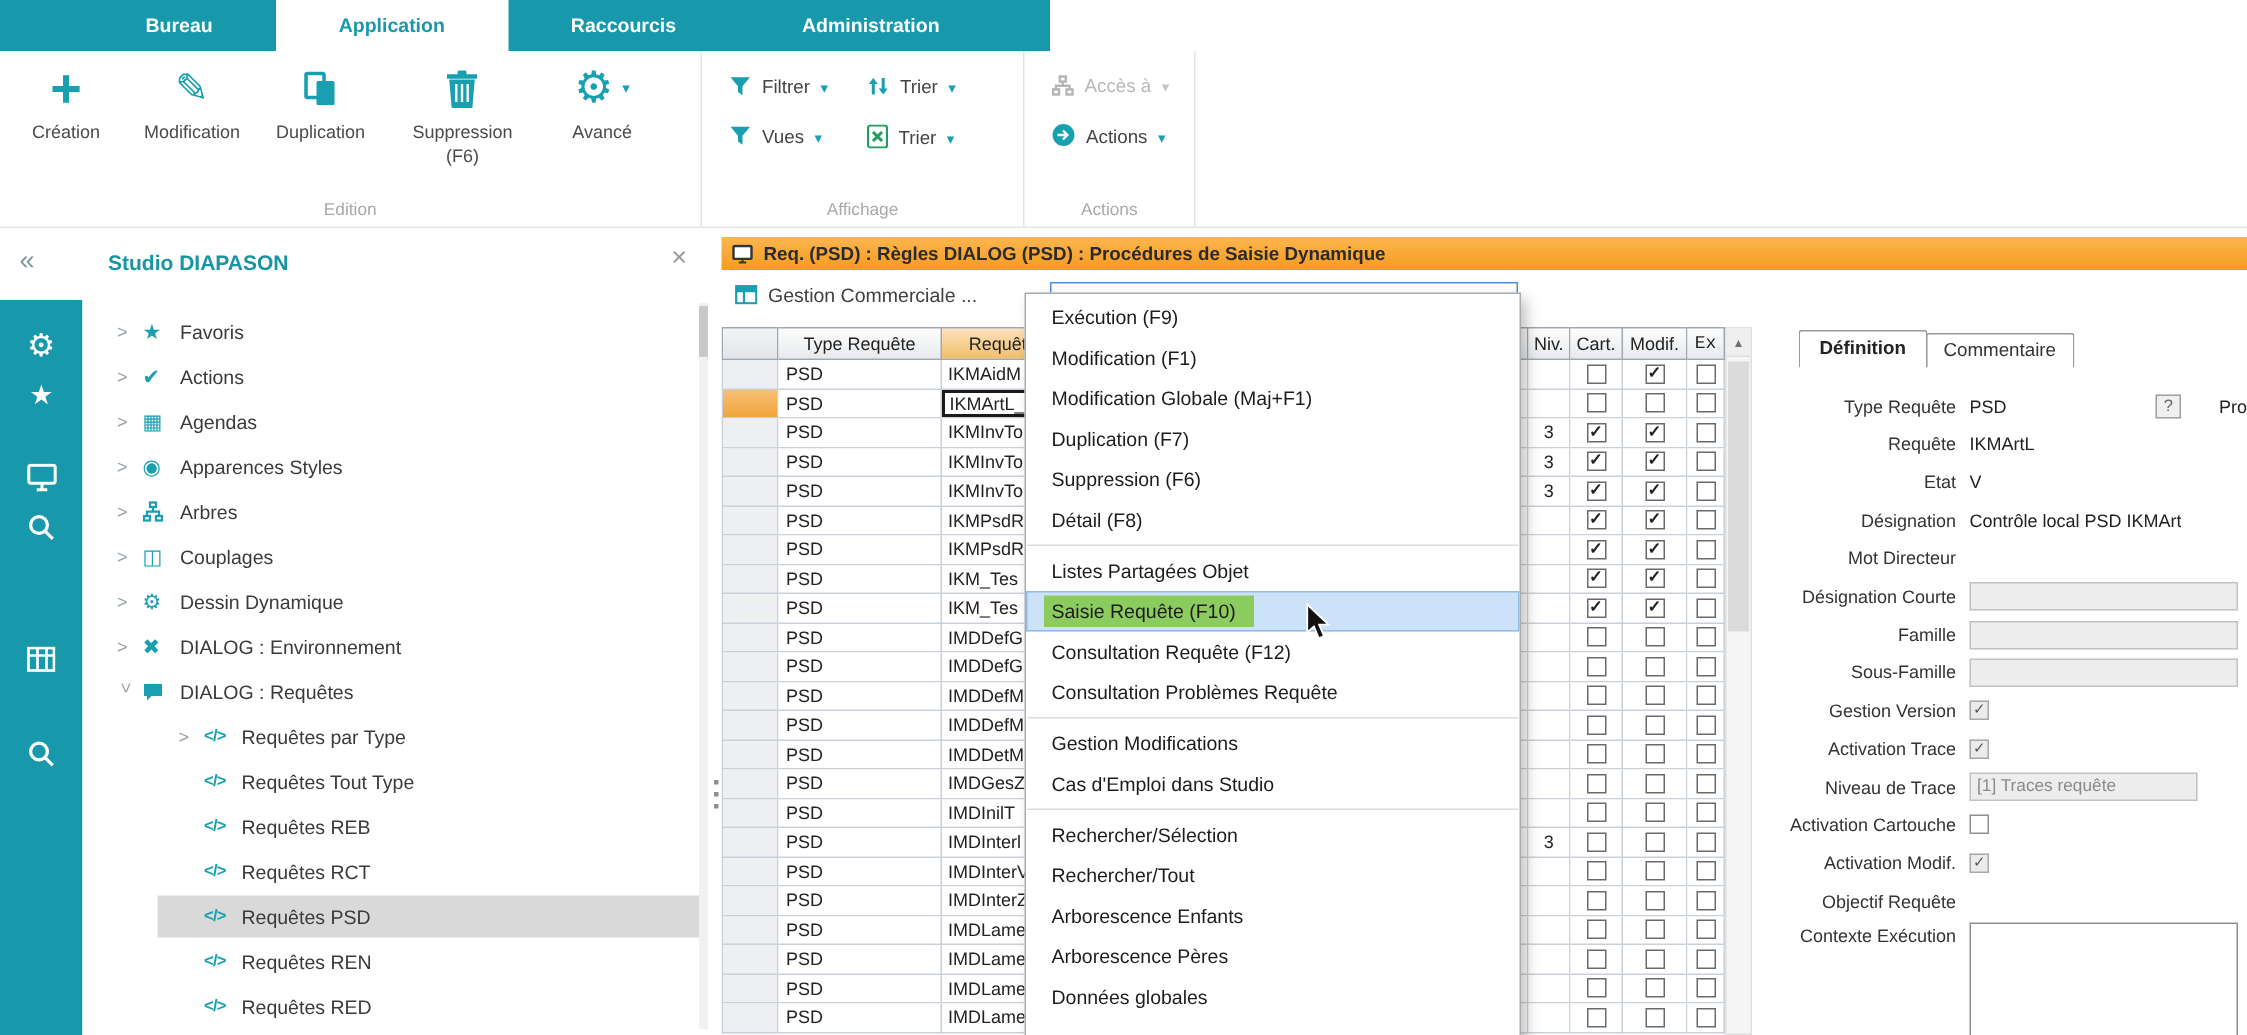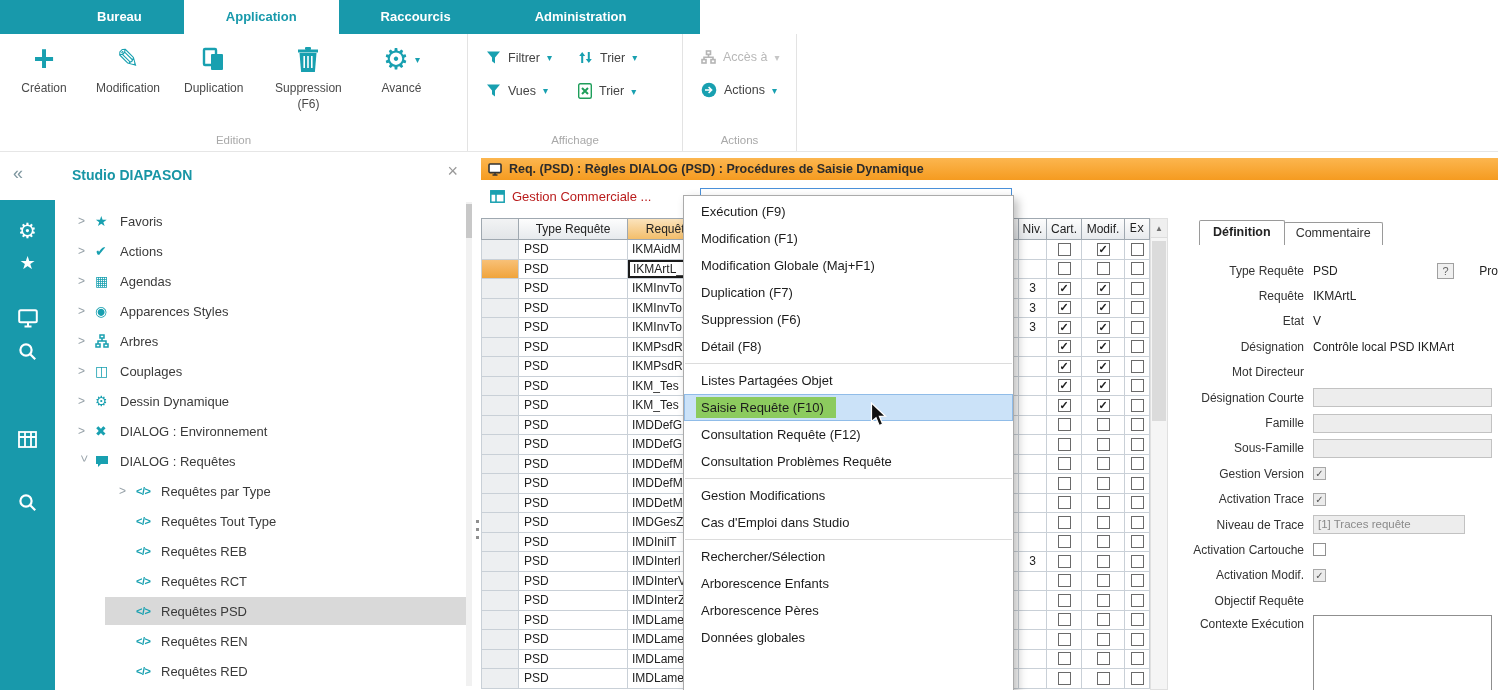--- a/index.html
+++ b/index.html
@@ -22,21 +22,21 @@
   .bigrow{display:flex;padding:8px 8px 0 16px;gap:24px;}
   .bigbtn{display:flex;flex-direction:column;align-items:center;gap:5px;min-width:56px;cursor:default;}
   .bicon{height:34px;display:flex;align-items:center;justify-content:center;}
   .plus{color:#18a0b0;font-size:36px;font-weight:bold;line-height:30px;}
   .pencil{color:#18a0b0;font-size:27px;}
   .gearbig{color:#18a0b0;font-size:29px;line-height:30px;}
   .blabel{font-size:12px;color:#4a4a4a;text-align:center;line-height:1.3;max-width:82px;}
   .avrow{gap:6px;}
   .smallcols{display:flex;padding:16px 0 0 18px;gap:26px;}
   .smallcol{display:flex;flex-direction:column;gap:18px;}
-  .smallbtn{display:flex;align-items:center;gap:7px;font-size:12.5px;color:#444;white-space:nowrap;cursor:default;}
+  .smallbtn{display:flex;align-items:flex-end;gap:7px;font-size:12.5px;color:#444;white-space:nowrap;cursor:default;}
   .sdrop{color:#18a0b0;font-size:10px;}
   .smallbtn.disabled{color:#b8b8b8;}
   .smallbtn.disabled .sdrop{color:#c6c6c6;}
   .sicon{display:flex;align-items:center;}
 
   
   .side-head{position:absolute;left:0;top:152px;width:478px;height:48px;background:#fff;}
   .collapse{position:absolute;left:13px;top:11px;font-size:18px;color:#7f97a0;cursor:default;}
   .side-title{position:absolute;left:72px;top:15px;color:#1895A5;font-weight:bold;font-size:14px;}
   .side-close{position:absolute;right:20px;top:9px;font-size:18px;color:#999;cursor:default;}
@@ -57,21 +57,21 @@
   .tree-sb{position:absolute;left:466px;top:202px;width:6px;height:484px;background:#f1f1f1;}
   .tree-sb .thumb{position:absolute;left:0;top:2px;width:6px;height:34px;background:#c8c8c8;}
   .splitter{position:absolute;left:474px;top:152px;width:7px;height:538px;background:#fff;}
   .splitter .dot{position:absolute;left:2px;width:3px;height:3px;background:#8f8f8f;}
   .splitter .dot:nth-child(1){top:368px}.splitter .dot:nth-child(2){top:376px}.splitter .dot:nth-child(3){top:384px}
 
   
   .orange-bar{position:absolute;left:481px;top:158px;width:1017px;height:22px;background:linear-gradient(#FCB64F,#F59B20);display:flex;align-items:center;gap:7px;padding:0 7px;font-size:12.5px;font-weight:bold;color:#2b2b2b;white-space:nowrap;overflow:hidden;}
   .tabstrip{position:absolute;left:481px;top:180px;width:1017px;height:38px;background:#fff;}
   .doctab2{position:absolute;left:219px;top:8px;width:312px;height:30px;border:1px solid #4a90d9;background:#fff;}
-  .doctab1{position:absolute;left:9px;top:9px;display:flex;gap:7px;align-items:center;font-size:13px;color:#b91c1c;white-space:nowrap;cursor:default;}
+  .doctab1{position:absolute;left:9px;top:9px;display:flex;gap:7px;align-items:center;font-size:13px;color:#404040;white-space:nowrap;cursor:default;}
 
   
   .grid{position:absolute;left:481px;top:218px;width:669px;height:472px;background:#fff;font-size:12px;overflow:hidden;}
   .ghead{display:flex;height:22px;}
   .gh-cell{flex:none;border-right:1px solid #9FA8B0;border-top:1px solid #9FA8B0;border-bottom:1px solid #9FA8B0;background:linear-gradient(#FDFDFD,#E7EAED);display:flex;align-items:center;justify-content:center;color:#222;overflow:hidden;white-space:nowrap;cursor:default;}
   .gh-cell.col-gutter{background:linear-gradient(#F2F3F4,#E2E5E8);border-left:1px solid #9FA8B0;}
   .gh-cell.col-requete{background:linear-gradient(#FBE3BC,#F3BE6B);}
   .grow{display:flex;height:19.5px;}
   .gc{flex:none;border-right:1px solid #C9D0D7;border-bottom:1px solid #C9D0D7;display:flex;align-items:center;overflow:hidden;white-space:nowrap;background:#fff;}
   .gc.gutter{background:#EDEFF1;border-left:1px solid #C9D0D7;}
@@ -914,20 +914,21 @@
     <div class="msep"></div>
     <div class="mitem">Listes Partagées Objet</div>
     <div class="mitem mhl"><span class="mgreen">Saisie Requête (F10)</span></div>
     <div class="mitem">Consultation Requête (F12)</div>
     <div class="mitem">Consultation Problèmes Requête</div>
     <div class="msep"></div>
     <div class="mitem">Gestion Modifications</div>
     <div class="mitem">Cas d'Emploi dans Studio</div>
     <div class="msep"></div>
     <div class="mitem">Rechercher/Sélection</div>
+    <div class="mitem">Rechercher/Tout</div>
     <div class="mitem">Arborescence Enfants</div>
     <div class="mitem">Arborescence Pères</div>
     <div class="mitem">Données globales</div>
   </div>
 <div class="cursor">
   <svg width="18" height="26" viewBox="0 0 18 26">
       <path d="M1.5 1 L1.5 19.5 L6 15.7 L9.2 23.5 L12.6 22 L9.4 14.4 L15.5 14.2 Z" fill="#111" stroke="#fff" stroke-width="1.2"></path>
     </svg>
 </div>
 

